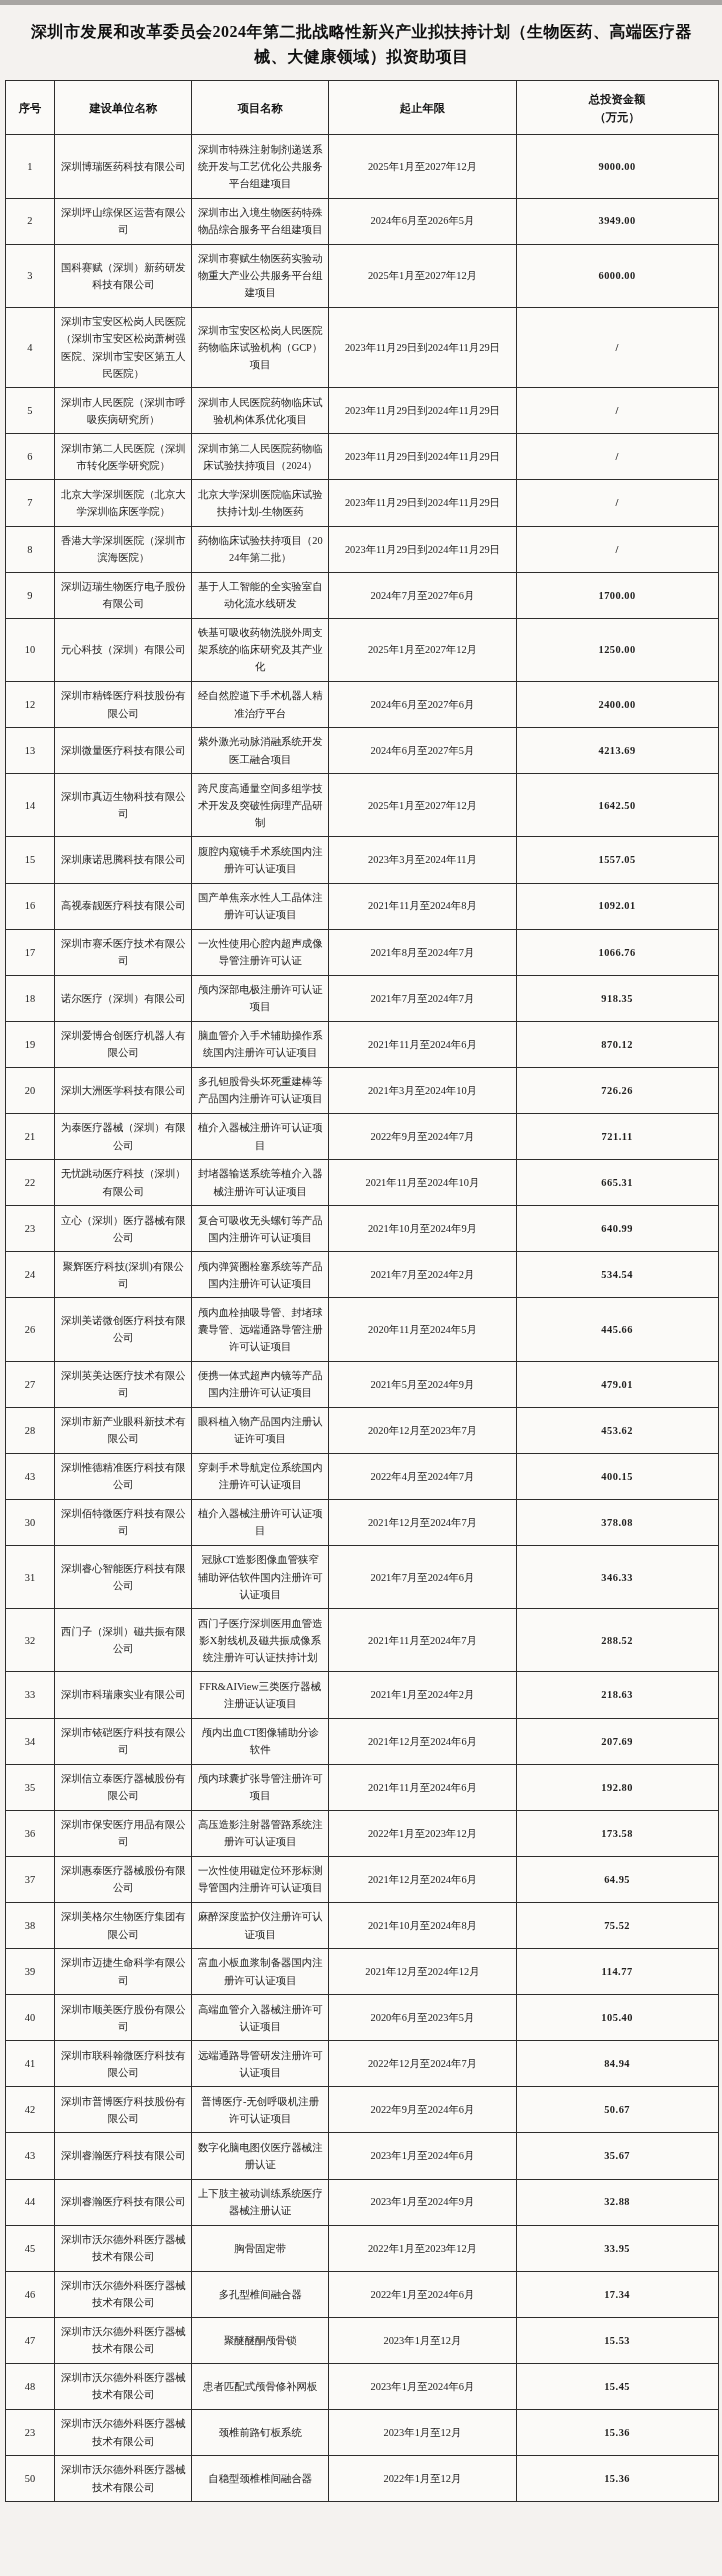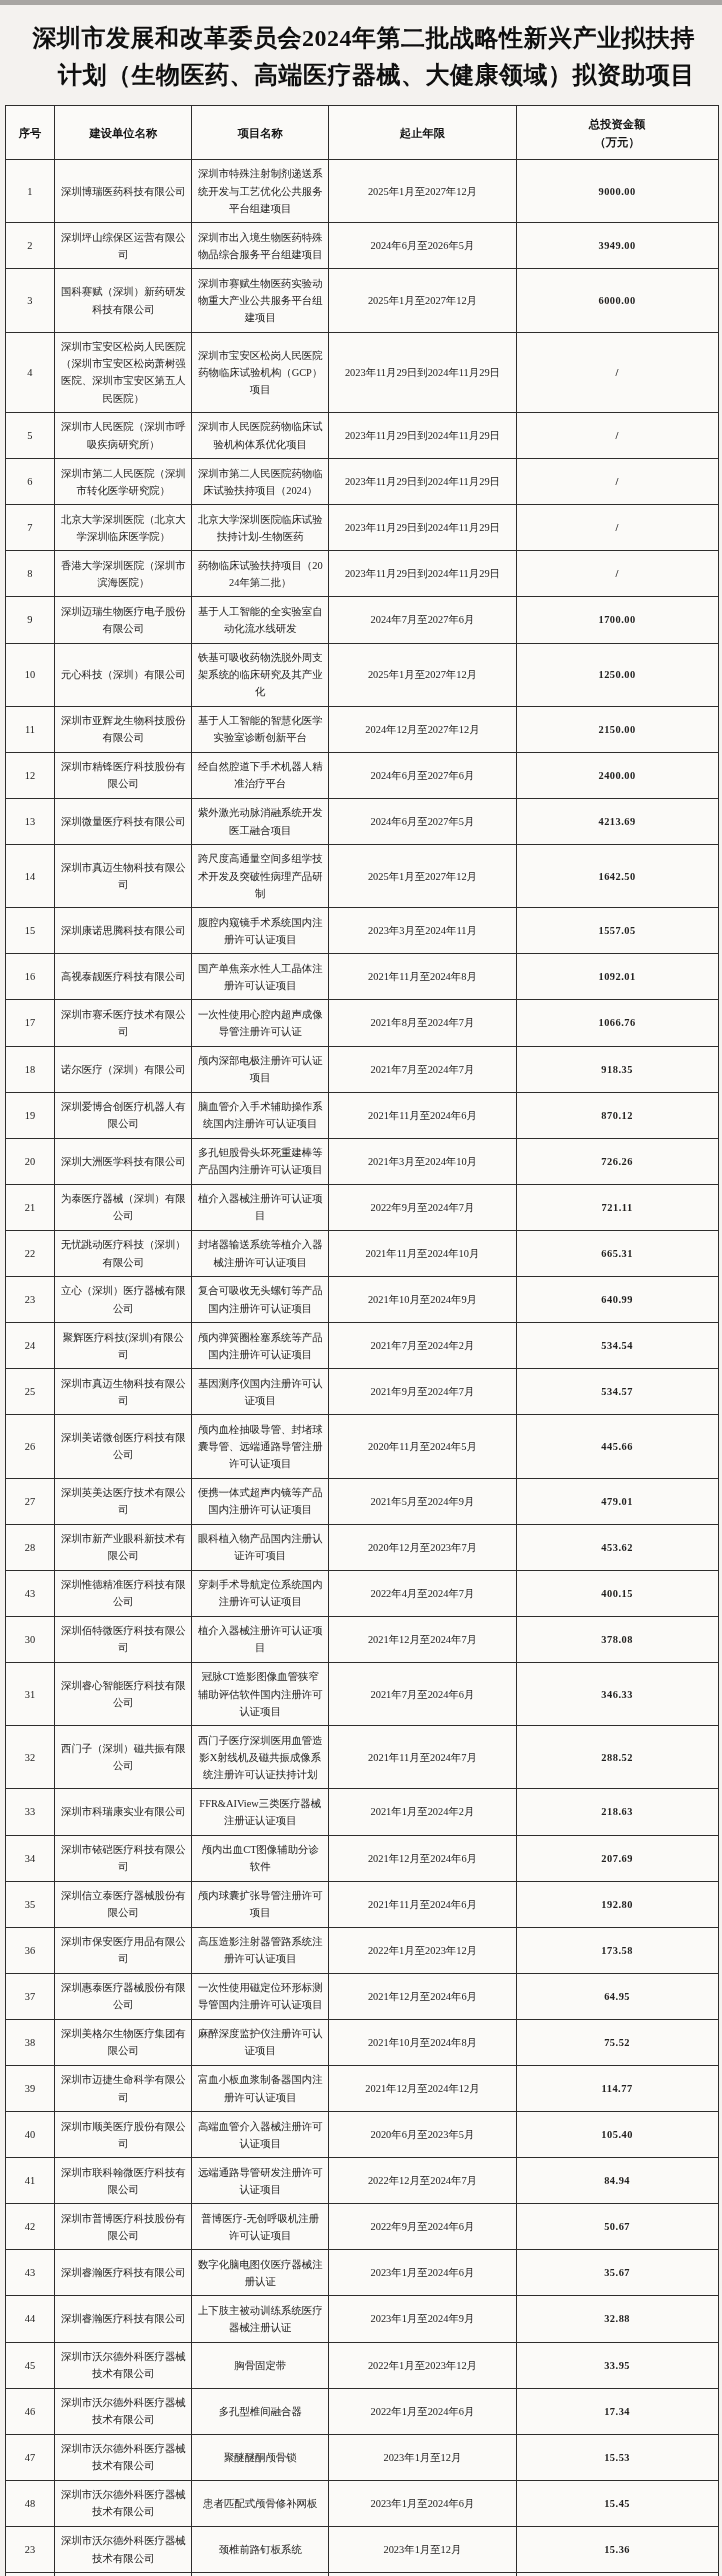--- a/index.html
+++ b/index.html
@@ -17,24 +17,24 @@
     padding:0 4.5px 12.6px 4.5px;
   }
   .top-strip{
     height:5.4px;
     background:#a8a6a3;
     margin:0 -4.5px;
   }
   .title{
     margin:0;
     padding:14.5px 23.5px 11px 23.5px;
-    font-size:24px;
+    font-size:16px;
     font-weight:bold;
     line-height:1.55;
-    text-align:right;
+    text-align:center;
     color:#0f0f0f;
     letter-spacing:0.5px;
   }
   table.grid{
     width:100%;
     border-collapse:collapse;
     background:#fbfaf8;
     table-layout:fixed;
   }
   table.grid th, table.grid td{
@@ -152,27 +152,20 @@
           <td data-name="amount">1700.00</td>
         </tr>
         <tr data-name="table-row">
           <td data-name="row-index">10</td>
           <td data-name="org-name">元心科技（深圳）有限公司</td>
           <td data-name="project-name">铁基可吸收药物洗脱外周支架系统的临床研究及其产业化</td>
           <td data-name="period">2025年1月至2027年12月</td>
           <td data-name="amount">1250.00</td>
         </tr>
         <tr data-name="table-row">
-          <td data-name="row-index">11</td>
-          <td data-name="org-name">深圳市亚辉龙生物科技股份有限公司</td>
-          <td data-name="project-name">基于人工智能的智慧化医学实验室诊断创新平台</td>
-          <td data-name="period">2024年12月至2027年12月</td>
-          <td data-name="amount">2150.00</td>
-        </tr>
-        <tr data-name="table-row">
           <td data-name="row-index">12</td>
           <td data-name="org-name">深圳市精锋医疗科技股份有限公司</td>
           <td data-name="project-name">经自然腔道下手术机器人精准治疗平台</td>
           <td data-name="period">2024年6月至2027年6月</td>
           <td data-name="amount">2400.00</td>
         </tr>
         <tr data-name="table-row">
           <td data-name="row-index">13</td>
           <td data-name="org-name">深圳微量医疗科技有限公司</td>
           <td data-name="project-name">紫外激光动脉消融系统开发医工融合项目</td>
@@ -250,27 +243,20 @@
           <td data-name="amount">640.99</td>
         </tr>
         <tr data-name="table-row">
           <td data-name="row-index">24</td>
           <td data-name="org-name">聚辉医疗科技(深圳)有限公司</td>
           <td data-name="project-name">颅内弹簧圈栓塞系统等产品国内注册许可认证项目</td>
           <td data-name="period">2021年7月至2024年2月</td>
           <td data-name="amount">534.54</td>
         </tr>
         <tr data-name="table-row">
-          <td data-name="row-index">25</td>
-          <td data-name="org-name">深圳市真迈生物科技有限公司</td>
-          <td data-name="project-name">基因测序仪国内注册许可认证项目</td>
-          <td data-name="period">2021年9月至2024年7月</td>
-          <td data-name="amount">534.57</td>
-        </tr>
-        <tr data-name="table-row">
           <td data-name="row-index">26</td>
           <td data-name="org-name">深圳美诺微创医疗科技有限公司</td>
           <td data-name="project-name">颅内血栓抽吸导管、封堵球囊导管、远端通路导管注册许可认证项目</td>
           <td data-name="period">2020年11月至2024年5月</td>
           <td data-name="amount">445.66</td>
         </tr>
         <tr data-name="table-row">
           <td data-name="row-index">27</td>
           <td data-name="org-name">深圳英美达医疗技术有限公司</td>
           <td data-name="project-name">便携一体式超声内镜等产品国内注册许可认证项目</td>

